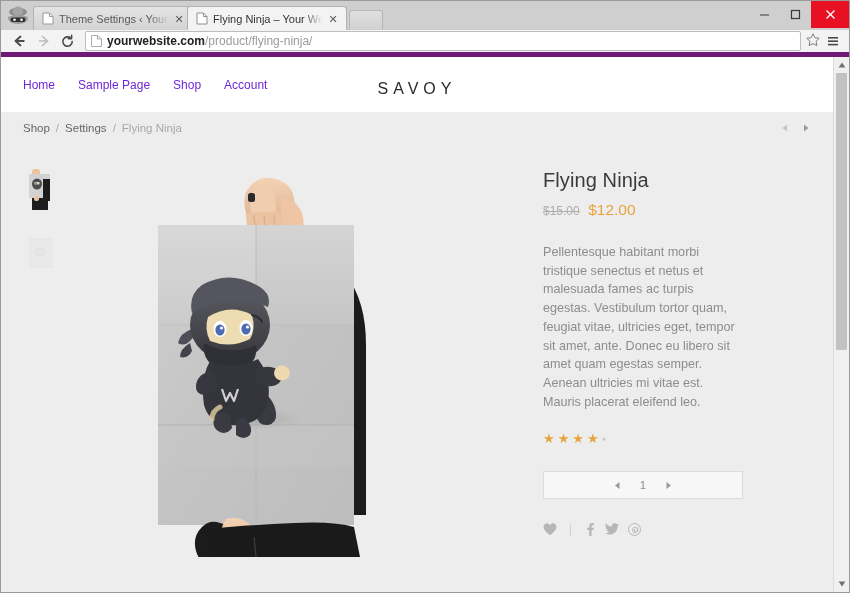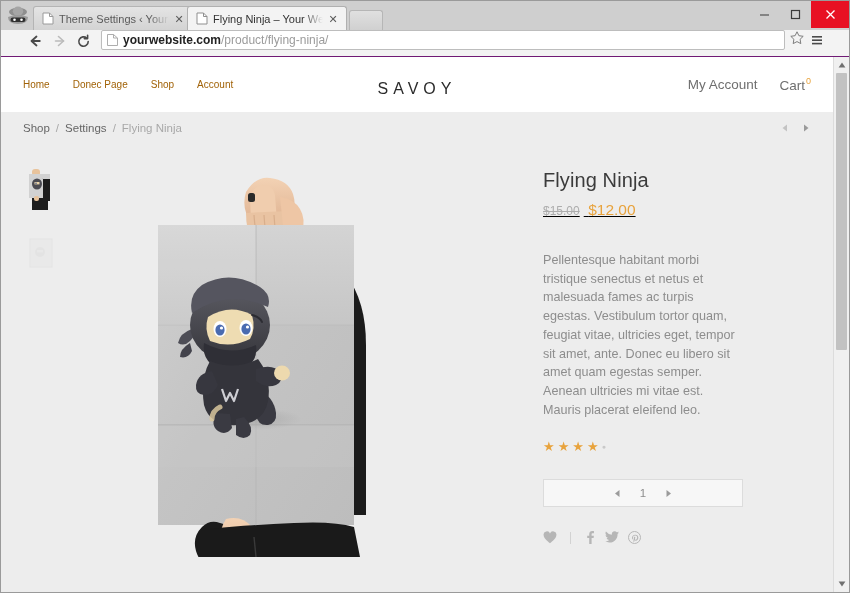--- a/index.html
+++ b/index.html
@@ -111,23 +111,24 @@
     font-size: 12px;
     background: transparent;
   }
   .wc.close { background: #e81123; color: #fff; width: 38px; }
   .wc svg { display: block; }
 
   
   .toolbar {
     height: 27px;
     background: #f3f3f3;
-    border-bottom: 1px solid #701a75;
-    display: flex;
-    padding: 0 22px;
+    border-bottom: 5px solid #701a75;
+    display: flex;
+    align-items: center;
+    padding: 0 6px;
   }
   .navbtn {
     width: 24px; height: 22px;
     display: flex; align-items: center; justify-content: center;
     color: #5d5d5d;
     flex: 0 0 auto;
   }
   .navbtn.disabled { color: #b9b9b9; }
   .navbtn svg { display: block; }
 
@@ -180,22 +181,22 @@
     align-items: center;
     padding: 0 22px;
     position: relative;
   }
   .nav {
     display: flex;
     gap: 23px;
     align-items: center;
   }
   .nav a {
-    font-size: 10px;
-    color: #a16207;
+    font-size: 12px;
+    color: #6d28d9;
     text-decoration: none;
     white-space: nowrap;
   }
   .brand {
     position: absolute;
     left: 0; right: 0;
     text-align: center;
     font-size: 16px;
     letter-spacing: 5px;
     color: #2b2b2b;
@@ -287,21 +288,21 @@
     padding-top: 12px;
     max-width: 230px;
   }
   .ptitle {
     font-size: 20px;
     color: #3b3b3b;
     font-weight: 400;
     margin-bottom: 9px;
     letter-spacing: .1px;
   }
-  .price { margin-bottom: 32px; text-decoration: underline; }
+  .price { margin-bottom: 24px; }
   .price .old {
     font-size: 12px;
     color: #adadad;
     text-decoration: line-through;
     margin-right: 4px;
   }
   .price .new {
     font-size: 15.5px;
     color: #e8a33d;
   }
@@ -492,29 +493,25 @@
       </svg>
     </div>
   </div>
 
   <div class="viewport">
     <div class="page">
 
       <div class="site-header">
         <nav class="nav">
           <a href="#">Home</a>
-          <a href="#">Donec Page</a>
+          <a href="#">Sample Page</a>
           <a href="#">Shop</a>
           <a href="#">Account</a>
         </nav>
         <div class="brand">SAVOY</div>
-        <div class="header-right">
-          <a href="#">My Account</a>
-          <a href="#"><span>Cart</span><span class="cart-count">0</span></a>
-        </div>
       </div>
 
       <div class="crumbrow">
         <a href="#" class="crumb">Shop</a>
         <span class="crumb-sep">/</span>
         <a href="#" class="crumb">Settings</a>
         <span class="crumb-sep">/</span>
         <span class="crumb current">Flying Ninja</span>
 
         <div class="pagerarrows">

